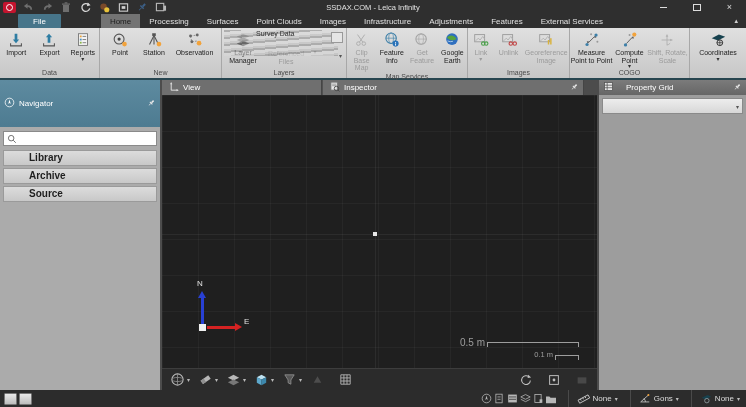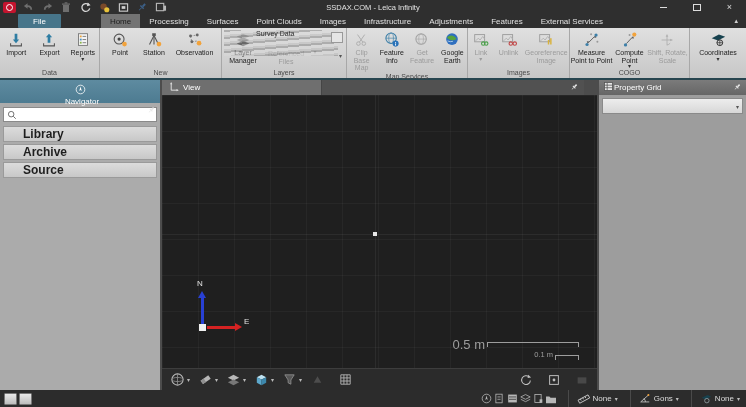--- a/index.html
+++ b/index.html
@@ -45,30 +45,30 @@
       opacity:.55;}
   .overlay-text{position:absolute;left:34px;top:2px;font-size:7px;color:#2d2d2d;pointer-events:none;}
   .mini-combo{position:absolute;right:3px;top:4px;width:10px;height:9px;background:#e5e5e5;
       border:1px solid #999;}
   .mini-caret{position:absolute;right:4px;top:24px;font-size:6px;color:#555;}
   
   .main{position:relative;height:310px;background:#4c4c4c;}
   .panel-hd{height:15px;display:flex;align-items:center;font-size:8px;color:#fff;}
   
   .navigator{position:absolute;left:0;top:0;width:160px;height:310px;background:#ababab;}
-  .nav-hd{background:linear-gradient(#5e8ba0,#4d7b91);padding:4px 4px;flex-direction:column;}
+  .nav-hd{background:linear-gradient(#5e8ba0,#4d7b91);padding:16px 4px;}
   .nav-hd .t{margin-left:4px;}
   .pin{margin-left:auto;cursor:pointer;display:flex;align-items:center;}
   .searchbox{margin:4px 3px;background:#fff;height:13px;border:1px solid #8a8a8a;
       display:flex;align-items:center;padding:0 3px;}
   .searchbox input{border:0;outline:0;flex:1;font-size:8px;height:11px;padding:0 2px;
       font-family:"Liberation Sans",sans-serif;background:transparent;}
   .nav-item{margin:2px 3px;background:linear-gradient(#dcdcdc,#c8c8c8);border:1px solid #9a9a9a;
-      height:14px;line-height:14px;font-size:12px;font-weight:bold;color:#1f1f1f;
-      padding-left:19px;cursor:pointer;}
+      height:14px;line-height:14px;font-size:10px;font-weight:bold;color:#1f1f1f;
+      padding-left:25px;cursor:pointer;}
   
   .viewpanel{position:absolute;left:162px;top:0;width:422px;height:310px;background:#1f1f1f;}
   .view-hd{background:#515151;position:relative;}
   .vtab{height:15px;display:flex;align-items:center;background:#6f6f6f;padding:0 6px;
       box-sizing:border-box;cursor:pointer;}
   .vtab .t{margin-left:4px;}
   .vtab.viewtab{position:absolute;left:0;top:0;width:160px;border-right:1px solid #454545;}
   .vtab.insptab{position:absolute;left:161px;top:0;width:261px;border-right:1px solid #454545;}
   .view-hd .pin{position:absolute;right:5px;top:0;height:15px;}
   .canvas{position:absolute;left:0;top:15px;width:435px;height:273px;background:#1f1f1f;
@@ -80,35 +80,35 @@
   .cpoint{position:absolute;left:211px;top:137px;width:4px;height:4px;background:#e8e8e8;}
   .axis-origin{position:absolute;left:37px;top:229px;width:7px;height:7px;background:#f0f0f0;}
   .axis-n{position:absolute;left:39px;top:202px;width:3px;height:27px;background:#2840d4;}
   .axis-n-head{position:absolute;left:36px;top:196px;width:0;height:0;
       border-left:4px solid transparent;border-right:4px solid transparent;border-bottom:7px solid #2840d4;}
   .axis-n-lbl{position:absolute;left:35px;top:184px;color:#e0e0e0;font-size:8px;}
   .axis-e{position:absolute;left:45px;top:231px;width:28px;height:3px;background:#d42222;}
   .axis-e-head{position:absolute;left:73px;top:228px;width:0;height:0;
       border-top:4px solid transparent;border-bottom:4px solid transparent;border-left:7px solid #d42222;}
   .axis-e-lbl{position:absolute;left:82px;top:222px;color:#e0e0e0;font-size:8px;}
-  .scale-major-lbl{position:absolute;right:112px;top:242px;color:#9d9d9d;font-size:13px;}
+  .scale-major-lbl{position:absolute;right:112px;top:242px;color:#9d9d9d;font-size:10px;}
   .scale-major-bar{position:absolute;right:18px;top:247px;width:90px;height:4px;
       border-top:1px solid #9d9d9d;border-left:1px solid #9d9d9d;border-right:1px solid #9d9d9d;}
   .scale-minor-lbl{position:absolute;right:44px;top:255px;color:#9d9d9d;font-size:7.5px;}
   .scale-minor-bar{position:absolute;right:18px;top:260px;width:22px;height:4px;
       border-top:1px solid #9d9d9d;border-left:1px solid #9d9d9d;border-right:1px solid #9d9d9d;}
   .view-toolbar{position:absolute;left:0;top:288px;width:435px;height:22px;background:#2b2b2b;
       border-top:1px solid #3d3d3d;display:flex;align-items:center;padding:0 6px;box-sizing:border-box;}
   .vt-btn{display:flex;align-items:center;justify-content:center;width:18px;height:18px;cursor:pointer;}
   .vt-car{color:#b9b9b9;font-size:6px;margin:0 6px 0 1px;cursor:pointer;}
   .vt-spacer{flex:1;}
   
   .propgrid{position:absolute;left:599px;top:0;width:147px;height:310px;background:#9d9d9d;}
   .pg-hd{background:linear-gradient(#7b7b7b,#666);padding:0 4px;}
-  .pg-hd .t{margin-left:0;}
+  .pg-hd .t{margin-left:12px;}
   .pg-combo{margin:3px;height:14px;background:linear-gradient(#ededed,#d7d7d7);
       border:1px solid #8a8a8a;display:flex;align-items:center;cursor:pointer;}
   .pg-combo .car{margin-left:auto;margin-right:3px;color:#555;font-size:6px;}
   
   .statusbar{height:17px;background:#2c2c2c;display:flex;align-items:center;padding:0 4px;box-sizing:border-box;}
   .sb-left{display:flex;gap:2px;}
   .sb-mini{width:11px;height:10px;background:linear-gradient(#e9e9e9,#bdbdbd);border:1px solid #777;
       border-radius:1px;cursor:pointer;}
   .sb-right{margin-left:auto;display:flex;align-items:center;}
   .sb-ic{width:13px;height:13px;display:flex;align-items:center;justify-content:center;cursor:pointer;}
@@ -504,20 +504,31 @@
       <div class="panel-hd view-hd">
         <div class="vtab viewtab">
           <span>
             <svg width="11" height="11" viewBox="0 0 12 12">
                 <line x1="3.5" y1="2.5" x2="3.5" y2="10" stroke="#ddd" stroke-width="1.1"></line>
                 <line x1="3.5" y1="10" x2="10.5" y2="10" stroke="#ddd" stroke-width="1.1"></line>
                 <polygon points="3.5,1 2.3,3.5 4.7,3.5" fill="#ddd"></polygon>
                 <polygon points="11.8,10 9.3,8.8 9.3,11.2" fill="#ddd"></polygon>
               </svg></span>
           <span class="t">View</span>
+        </div>
+        <div class="vtab insptab">
+          <span>
+            <svg width="11" height="11" viewBox="0 0 14 14">
+                <rect x="2.5" y="1.5" width="8" height="10" fill="#e8e8e8" stroke="#777"></rect>
+                <line x1="4" y1="4" x2="9" y2="4" stroke="#888"></line>
+                <line x1="4" y1="6" x2="9" y2="6" stroke="#888"></line>
+                <circle cx="9.5" cy="9.5" r="2.8" fill="none" stroke="#444" stroke-width="1.1"></circle>
+                <line x1="11.4" y1="11.4" x2="13.3" y2="13.3" stroke="#444" stroke-width="1.1"></line>
+              </svg></span>
+          <span class="t">Inspector</span>
         </div>
         <span class="pin">
           <svg width="9" height="9" viewBox="0 0 12 12">
               <g transform="rotate(45 6 5)">
                 <rect x="5" y="1" width="2" height="4" fill="#e8e8e8"></rect>
                 <rect x="3.6" y="5" width="4.8" height="1.4" fill="#e8e8e8"></rect>
                 <rect x="5.6" y="6.4" width="0.8" height="3.6" fill="#e8e8e8"></rect>
               </g>
             </svg>
           </span>

